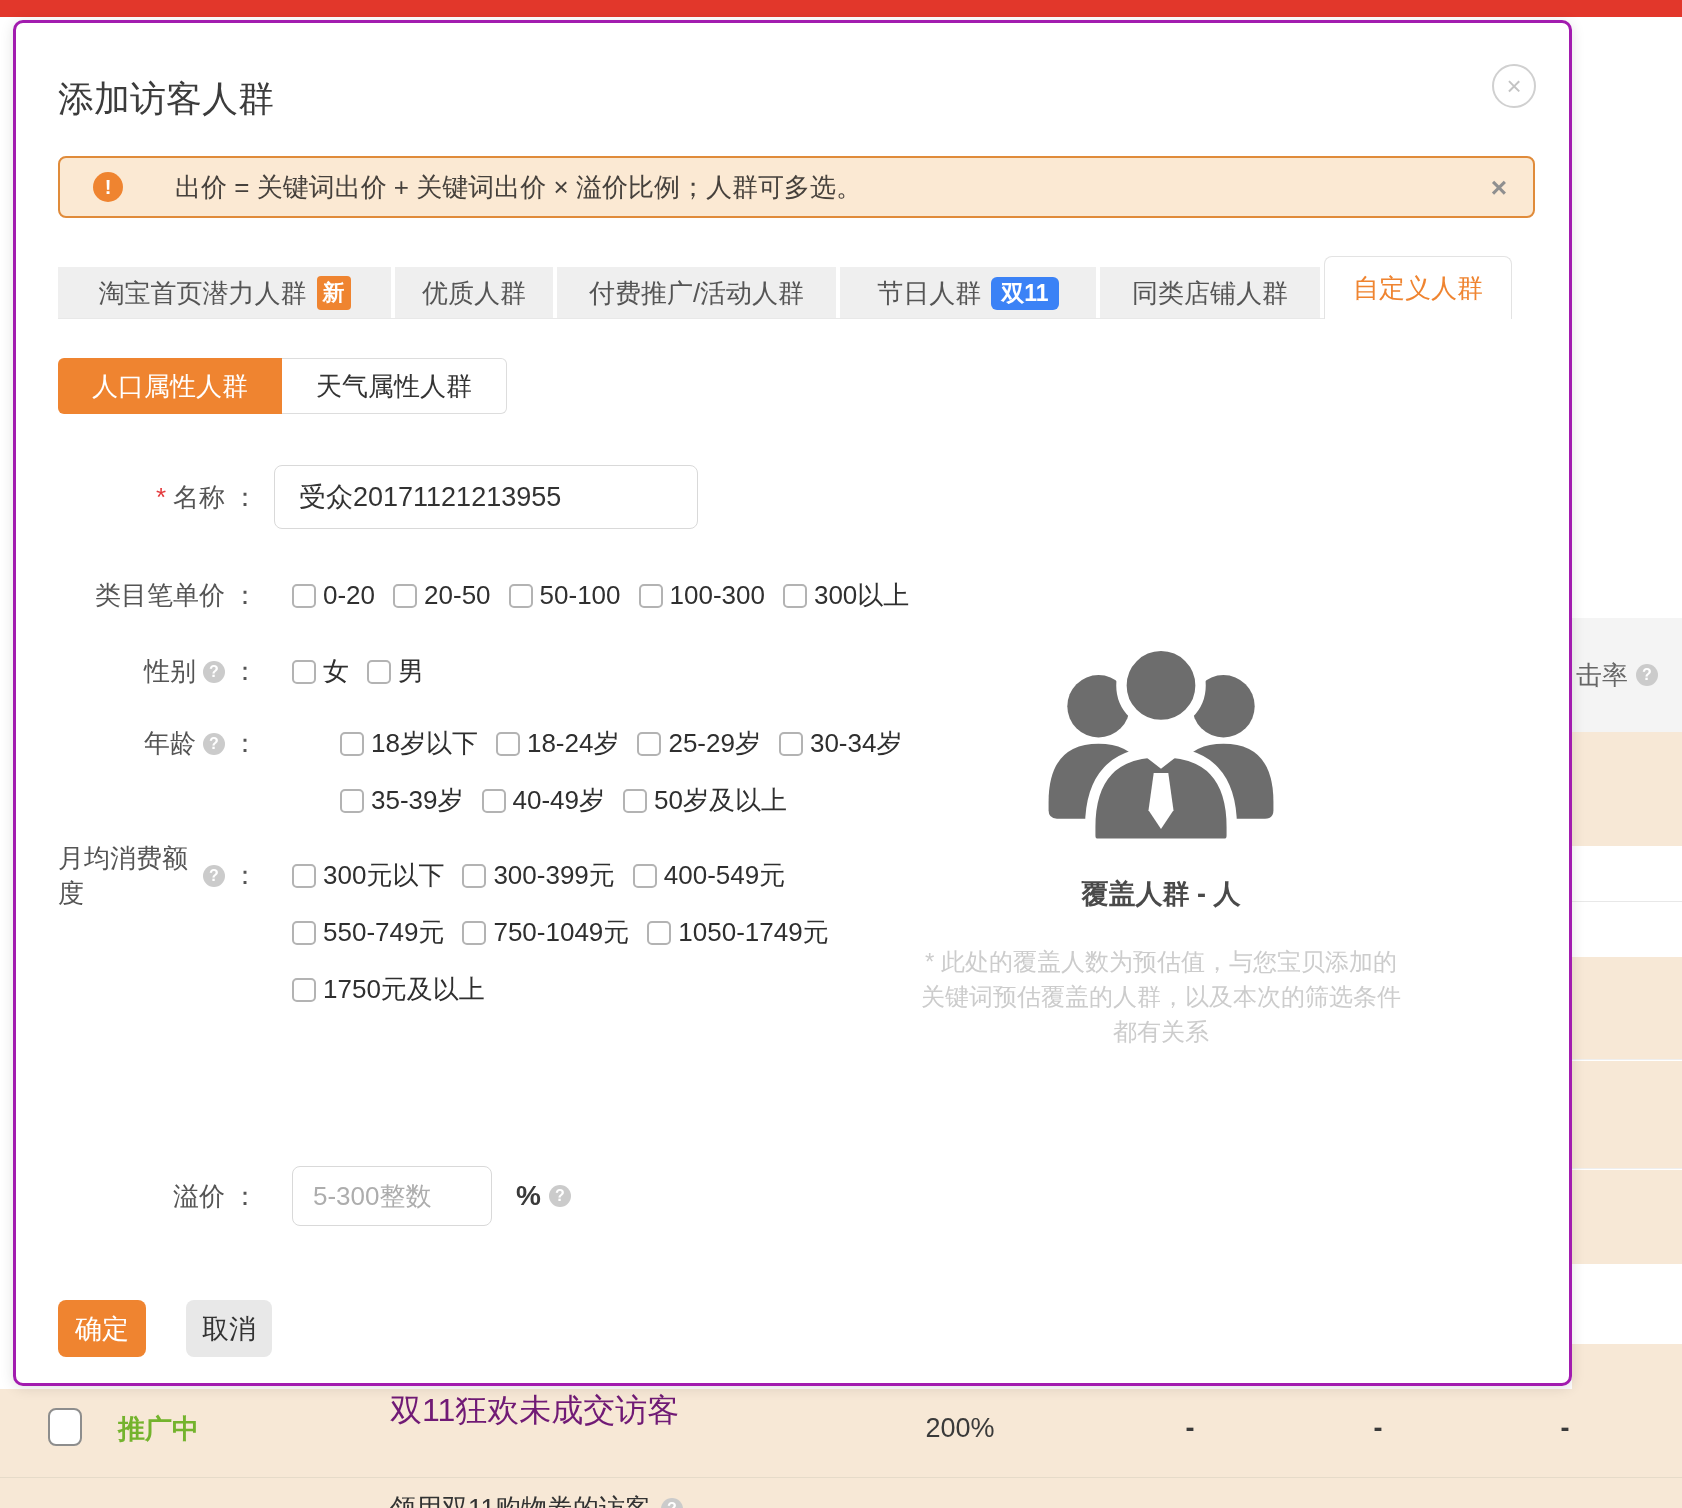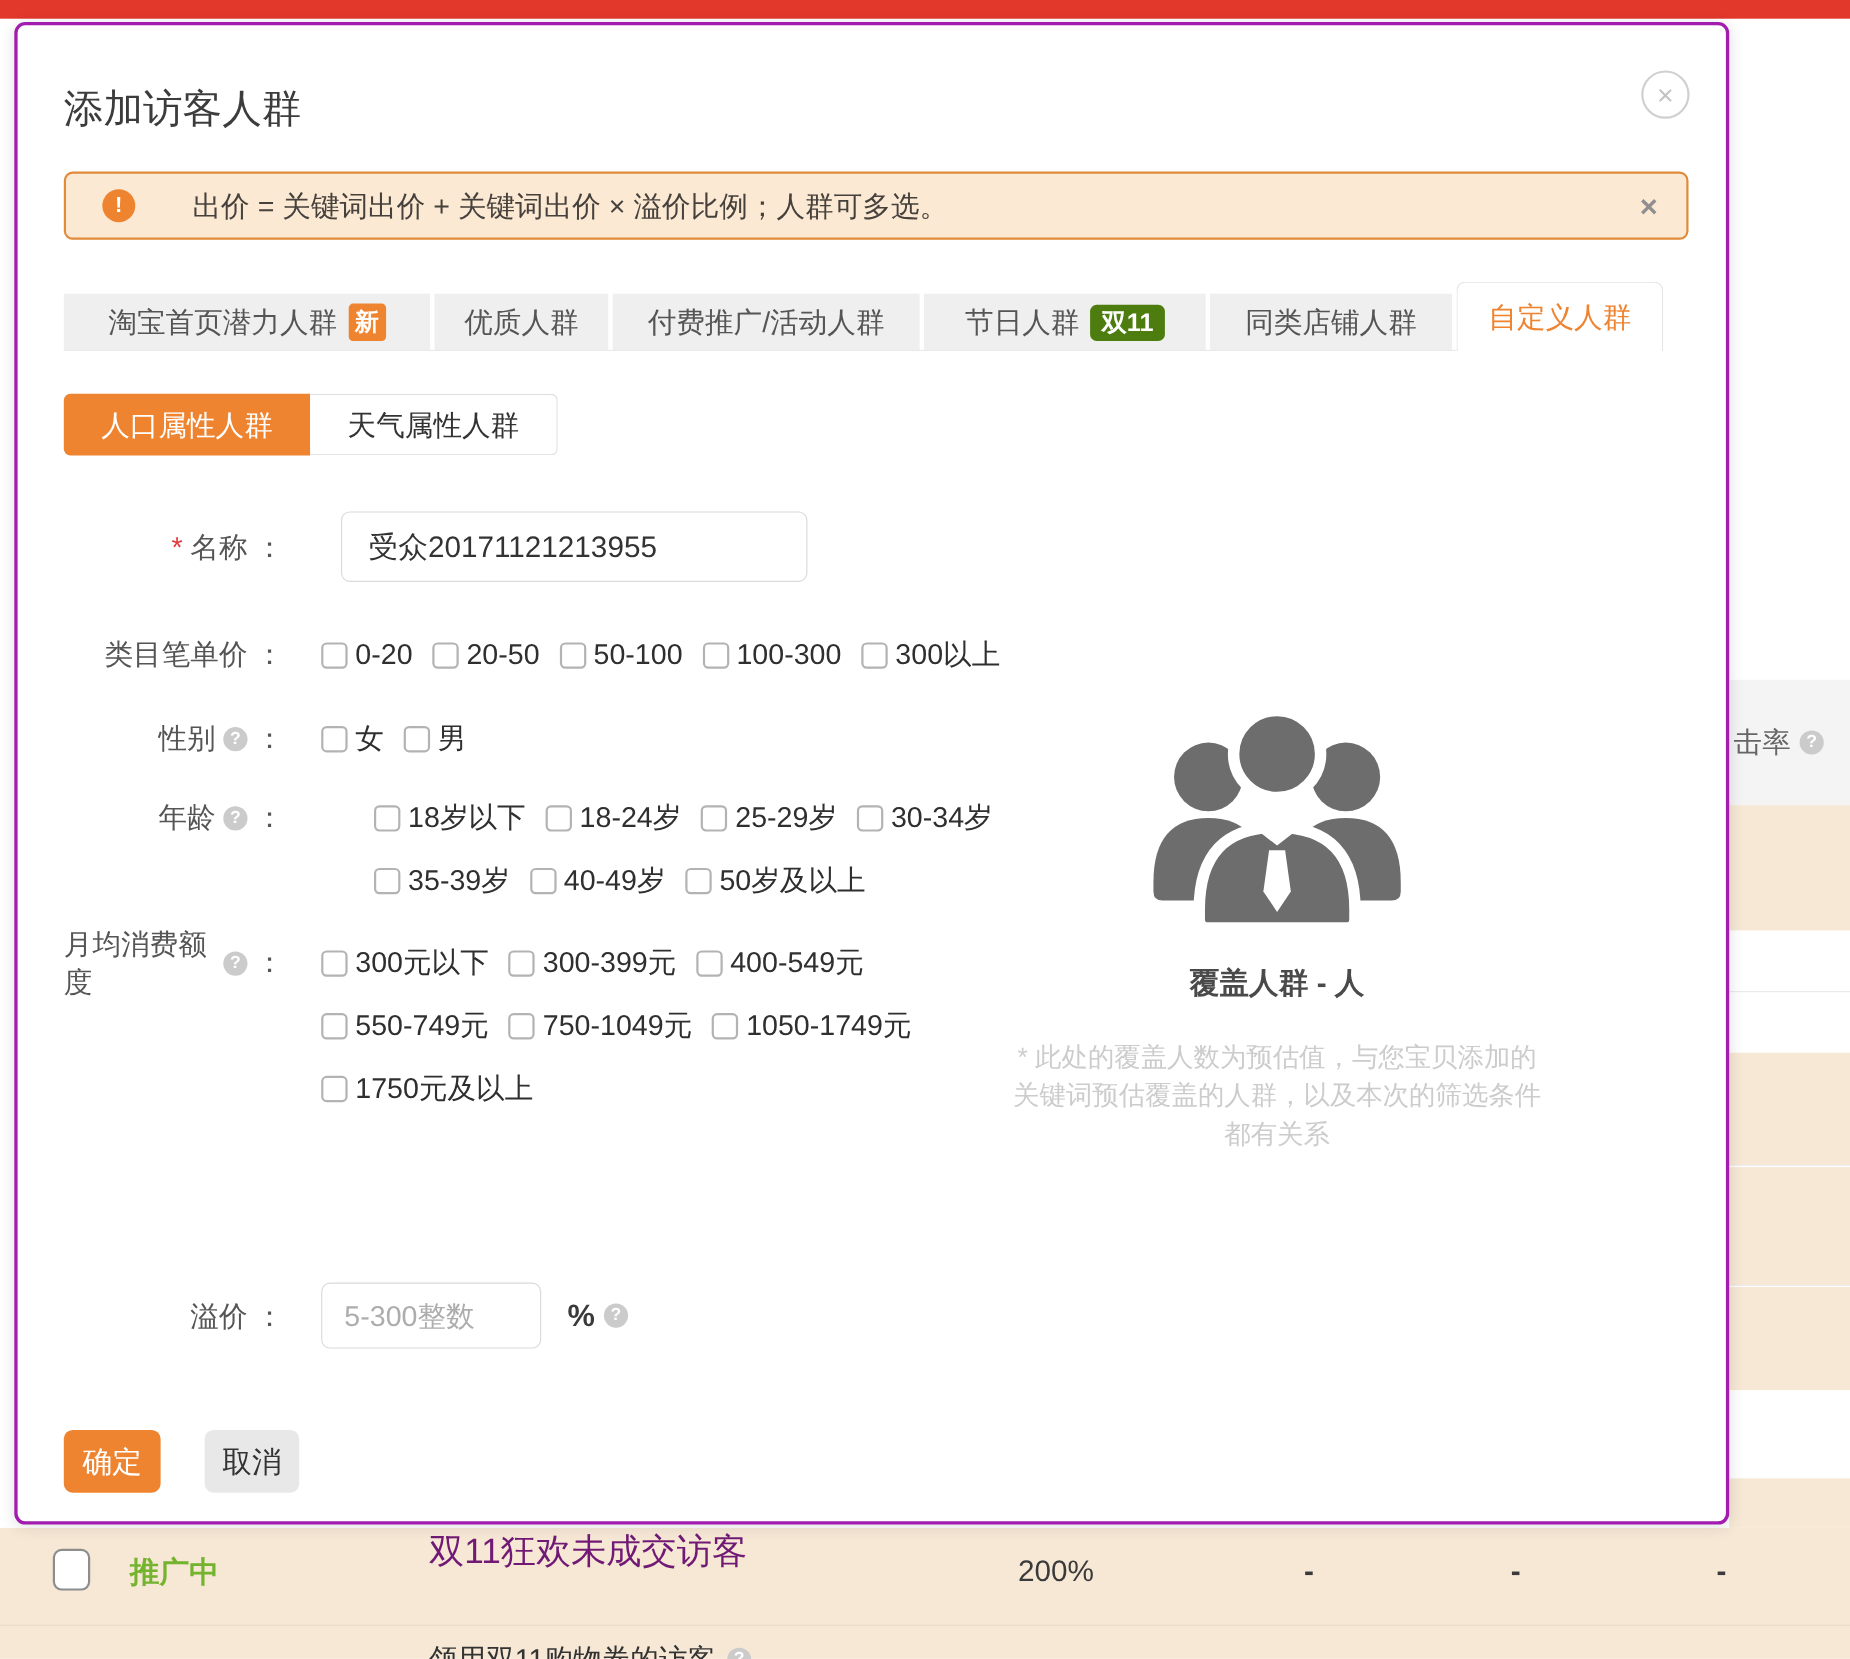--- a/index.html
+++ b/index.html
@@ -52,42 +52,42 @@
   
   #tabs { position:absolute; left:42px; top:233px; width:1477px; height:63px; display:flex; gap:4px; }
   #tabs::after { content:""; position:absolute; left:0; bottom:0; width:1454px; height:1px; background:#e8e8e8; }
   .tab { height:52px; margin-top:11px; background:#efefef; display:flex; align-items:center; justify-content:center;
     gap:10px; font-size:26px; color:#555; cursor:pointer; }
   .tab.active { height:63px; margin-top:0; background:#fff; border:1px solid #e3e3e3; border-bottom:none;
     border-radius:8px 8px 0 0; color:#ef8430; z-index:2; }
   .tw0{width:333px}.tw1{width:158px}.tw2{width:279px}.tw3{width:256px}.tw4{width:220px}.tw5{width:188px}
   .badge { flex:none; color:#fff; font-weight:700; }
   .badge.orange { background:#ef8430; font-size:22px; padding:2px 6px; border-radius:4px; }
-  .badge.red { background:#4d7c0f; font-size:23px; padding:1px 10px; border-radius:6px;text-align:right; }
+  .badge.red { background:#3b82f6; font-size:23px; padding:1px 10px; border-radius:6px;text-align:right; }
 
   
   #subtabs { position:absolute; left:42px; top:335px; display:flex; }
   .subtab { height:56px; display:flex; align-items:center; justify-content:center; font-size:26px; padding:0 34px; cursor:pointer; }
   .subtab.active { background:#ef8430; color:#fff; border-radius:6px 0 0 6px; }
   .subtab.plain { background:#fff; color:#333; border:1px solid #ddd; border-left:none; border-radius:0 6px 6px 0; }
 
   
   .form-row { position:absolute; left:42px; display:flex; align-items:flex-start; }
   .flabel { width:200px; height:57px; display:flex; align-items:center; justify-content:flex-end; gap:7px;
     font-size:26px; color:#555; flex:none; }
   .req { color:#e4393c; font-size:26px; }
   .help { width:22px; height:22px; border-radius:50%; background:#cbcbcb; color:#fff; font-size:16px; font-weight:700;
     display:inline-flex; align-items:center; justify-content:center; flex:none; cursor:pointer; }
   .clines { margin-left:34px; }
   .cline { height:57px; display:flex; align-items:center; }
   .citem { display:flex; align-items:center; margin-right:18px; cursor:pointer; }
   .cbox { width:24px; height:24px; border:2px solid #b3b3b3; border-radius:5px; background:#fff; margin-right:7px; flex:none; }
   .citem span:last-child { font-size:26px; color:#2f2f2f; font-weight:500; }
   #name-row { top:442px; } #name-row .flabel { height:64px; }
-  #name-input { margin-left:52px; width:424px; height:64px; border:1px solid #d9d9d9; border-radius:8px;
+  #name-input { margin-left:16px; width:424px; height:64px; border:1px solid #d9d9d9; border-radius:8px;
     font-size:27px; color:#333; padding:0 24px; font-family:inherit; }
   .crow0 { top:544px; } .crow1 { top:620px; } .crow2 { top:692px;gap:48px; } .crow3 { top:824px; }
   #premium-row { top:1143px; } #premium-row .flabel { height:60px; }
   #premium-input { margin-left:34px; width:200px; height:60px; border:1px solid #d9d9d9; border-radius:8px;
     font-size:26px; color:#333; padding:0 20px; font-family:inherit; }
   #premium-input::placeholder { color:#adadad; }
   .unit { margin-left:24px; font-size:28px; font-weight:600; color:#3a3a3a; align-self:center; }
   #premium-row .help { margin-left:8px; align-self:center; }
 
   

